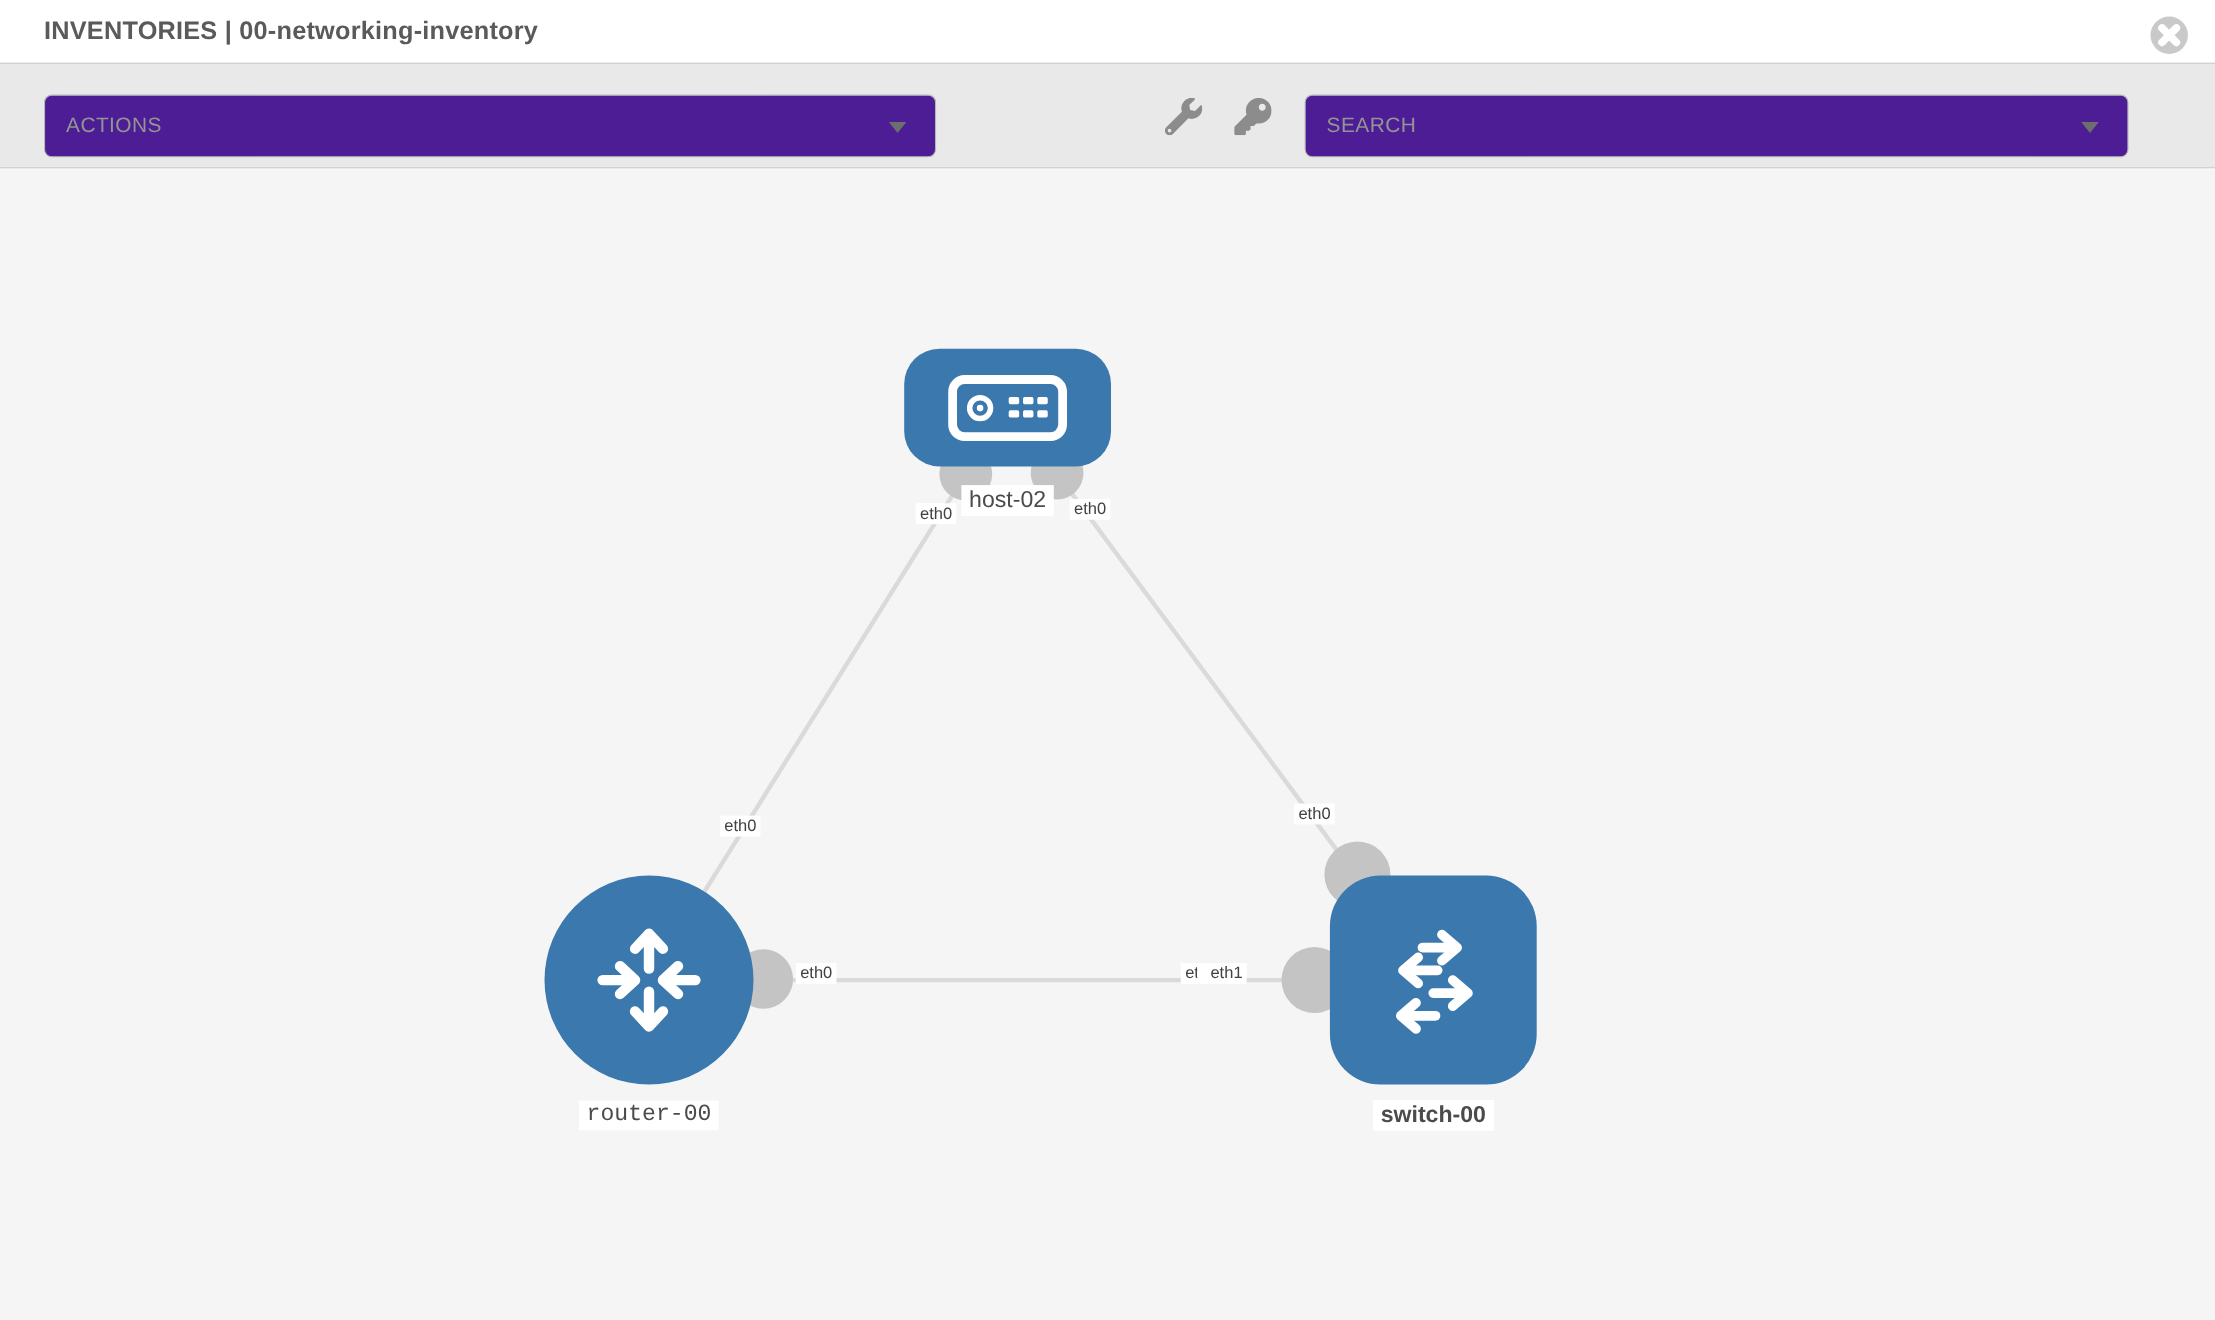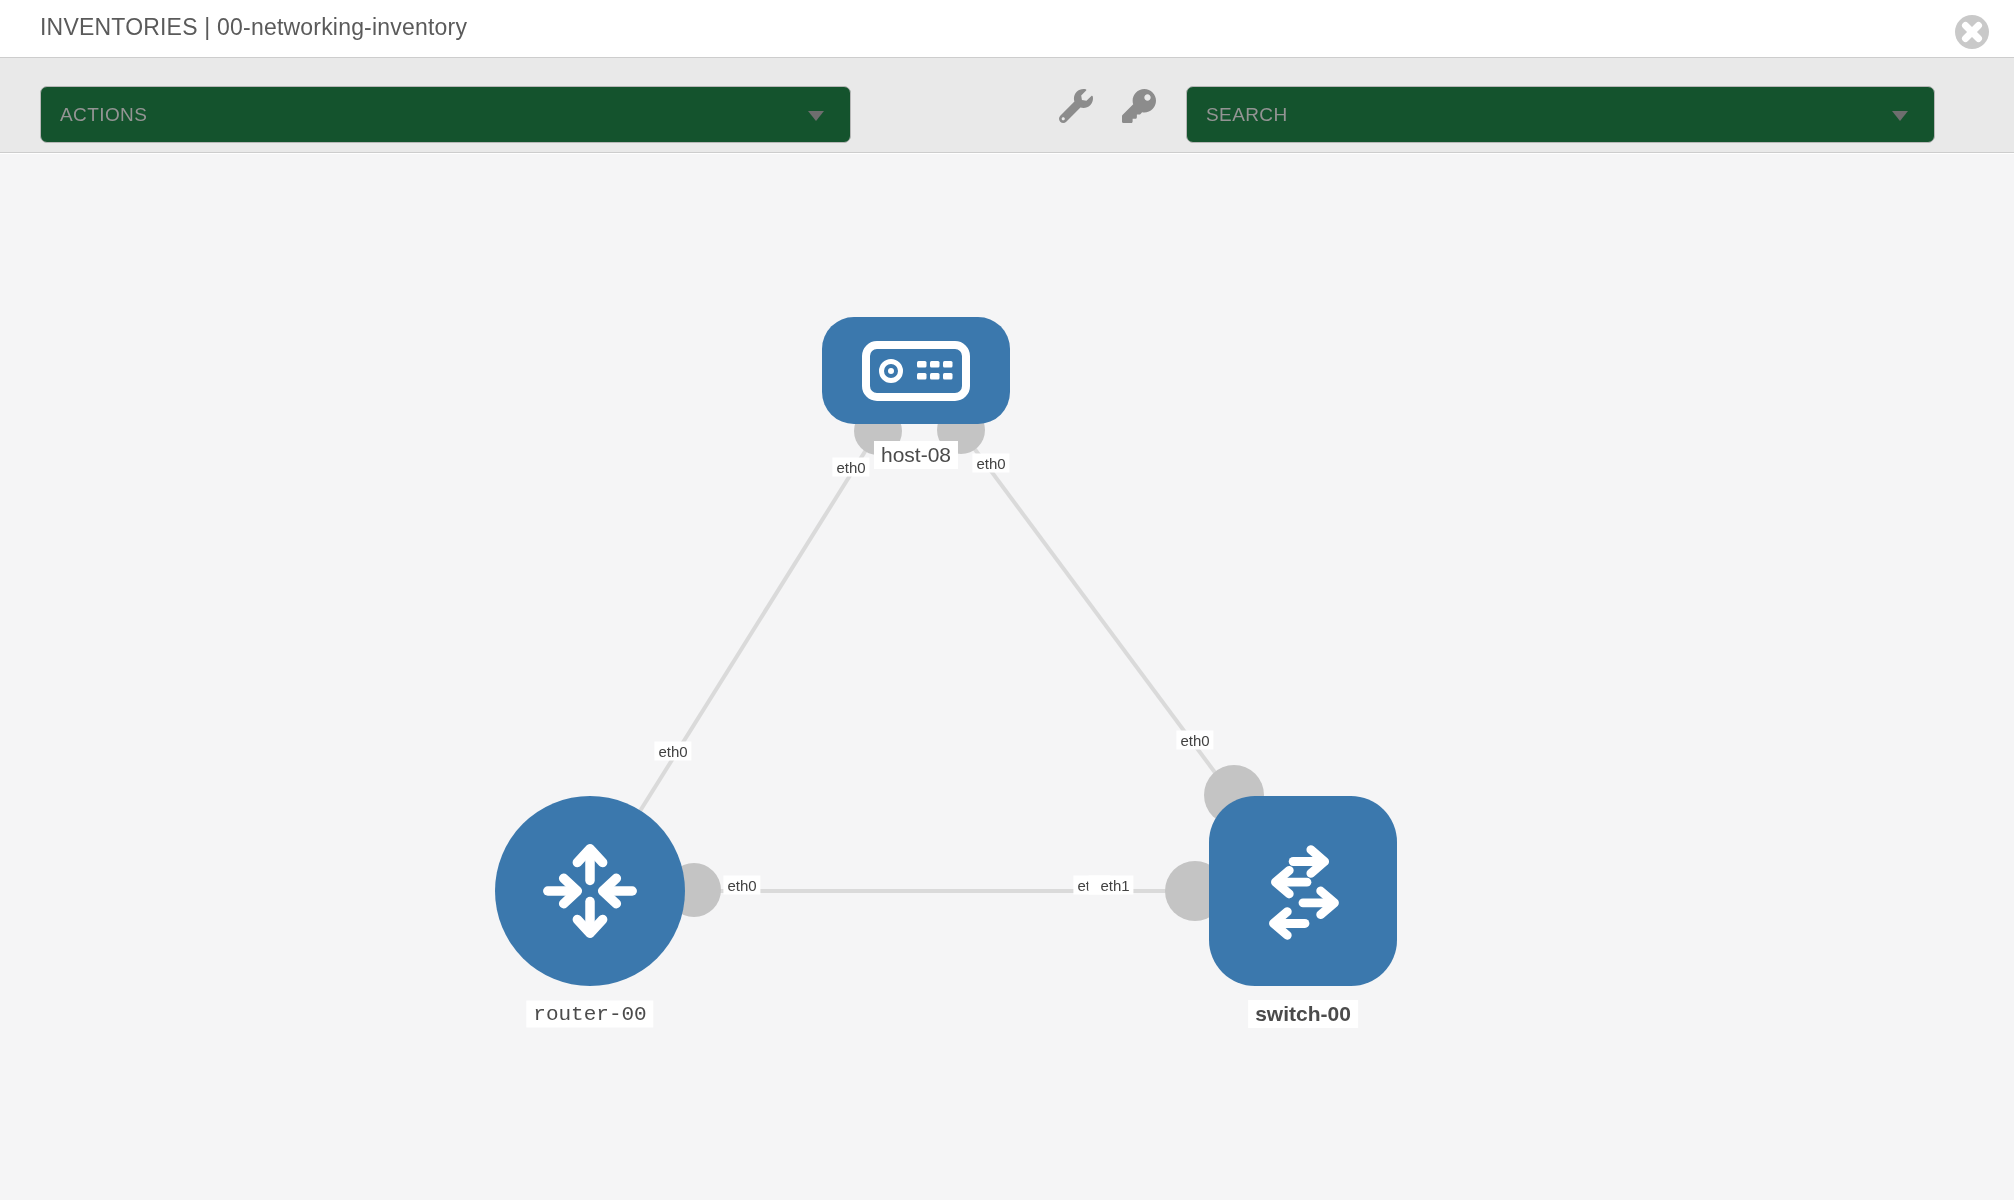--- a/index.html
+++ b/index.html
@@ -1,27 +1,27 @@
 <!DOCTYPE html>
 <html><head>
 <meta charset="utf-8">
 <style>
   html,body{margin:0;padding:0;background:#fff;}
   .app{position:relative;width:2014px;height:1200px;overflow:hidden;background:#fff;
        font-family:"Liberation Sans",sans-serif;-webkit-font-smoothing:antialiased;}
 
   
   .header{position:absolute;left:0;top:0;width:100%;height:57px;background:#fff;}
-  .page-title{position:absolute;left:40px;top:14px;font-size:23px;font-weight:400;color:#5a5a5a;letter-spacing:.2px;}
+  .page-title{position:absolute;left:40px;top:14px;font-size:23px;font-weight:700;color:#5a5a5a;letter-spacing:.2px;}
   .close-btn{position:absolute;right:24px;top:14px;width:36px;height:36px;cursor:pointer;}
 
   
   .toolbar{position:absolute;left:0;top:57px;width:100%;height:96px;background:#e9e9e9;
            border-top:1px solid #cdcdcd;border-bottom:1px solid #cdcdcd;box-sizing:border-box;}
-  .select{position:absolute;top:28px;height:57px;background:#14532d;border:1px solid #b7b7b7;
+  .select{position:absolute;top:28px;height:57px;background:#4c1d95;border:1px solid #b7b7b7;
           border-radius:7px;box-sizing:border-box;cursor:pointer;}
   .select .sel-label{position:absolute;left:19px;top:50%;transform:translateY(-50%);
           font-size:19px;color:#949494;letter-spacing:.4px;}
   .caret{position:absolute;right:26px;top:50%;margin-top:-4px;width:0;height:0;
          border-left:8px solid transparent;border-right:8px solid transparent;border-top:10px solid #6e6e6e;}
   .sel-actions{left:40px;width:811px;}
   .sel-search{left:1186px;width:749px;}
   .tool-icon{position:absolute;top:31px;width:34px;height:34px;cursor:pointer;}
   .icon-wrench{left:1059px;}
   .icon-key{left:1122px;}
@@ -125,21 +125,21 @@
           <polyline points="68,18 82,30 68,42"></polyline>
         <line x1="64" y1="51" x2="38" y2="51"></line>
           <polyline points="46,39 32,51 46,63"></polyline>
         <line x1="60" y1="72" x2="86" y2="72"></line>
           <polyline points="78,60 92,72 78,84"></polyline>
         <line x1="62" y1="93" x2="36" y2="93"></line>
           <polyline points="44,81 30,93 44,105"></polyline>
       </svg>
     </div>
 
-    <div class="node-label" style="left:916px;top:301px;">host-08</div>
+    <div class="node-label" style="left:916px;top:301px;">host-02</div>
     <div class="node-label" style="left:590px;top:860px;font-family:Liberation Mono, monospace;">router-00</div>
     <div class="node-label" style="left:1303px;top:860px;font-weight:bold;">switch-00</div>
 
     <span class="iface-label" style="left:851px;top:313px;">eth0</span>
     <span class="iface-label" style="left:991px;top:309px;">eth0</span>
     <span class="iface-label" style="left:673px;top:597px;">eth0</span>
     <span class="iface-label" style="left:1195px;top:586px;">eth0</span>
     <span class="iface-label" style="left:742px;top:731px;">eth0</span>
     <span class="iface-label" style="left:1092px;top:731px;z-index:3;">eth0</span>
     <span class="iface-label" style="left:1111px;top:731px;z-index:4;padding-left:12px;">eth1</span>

